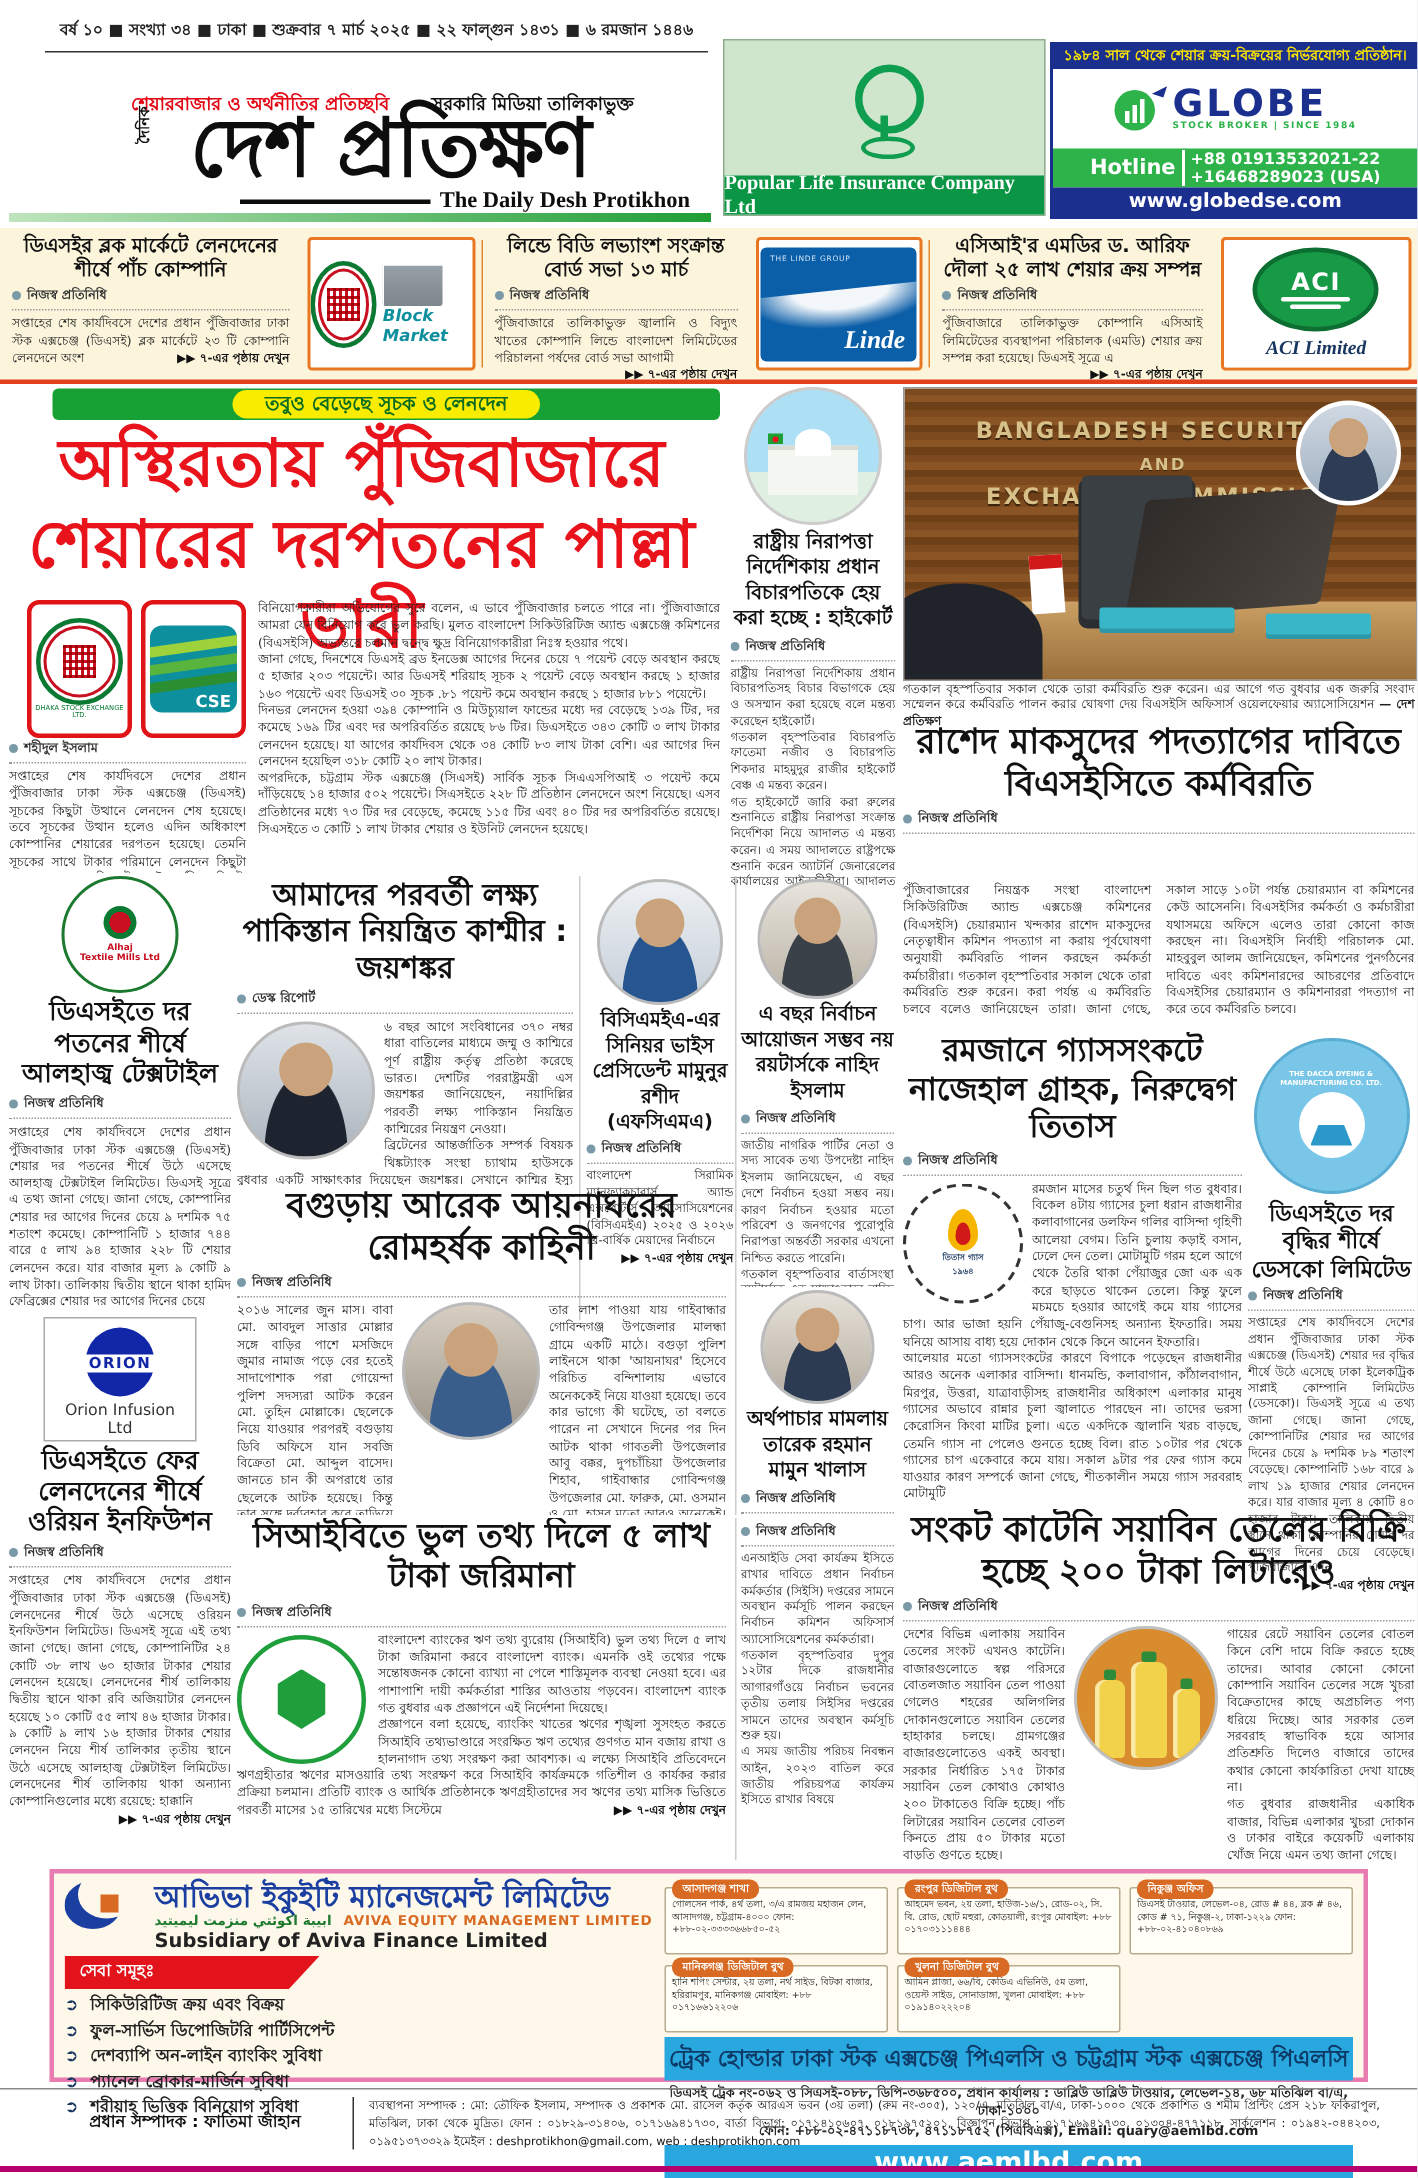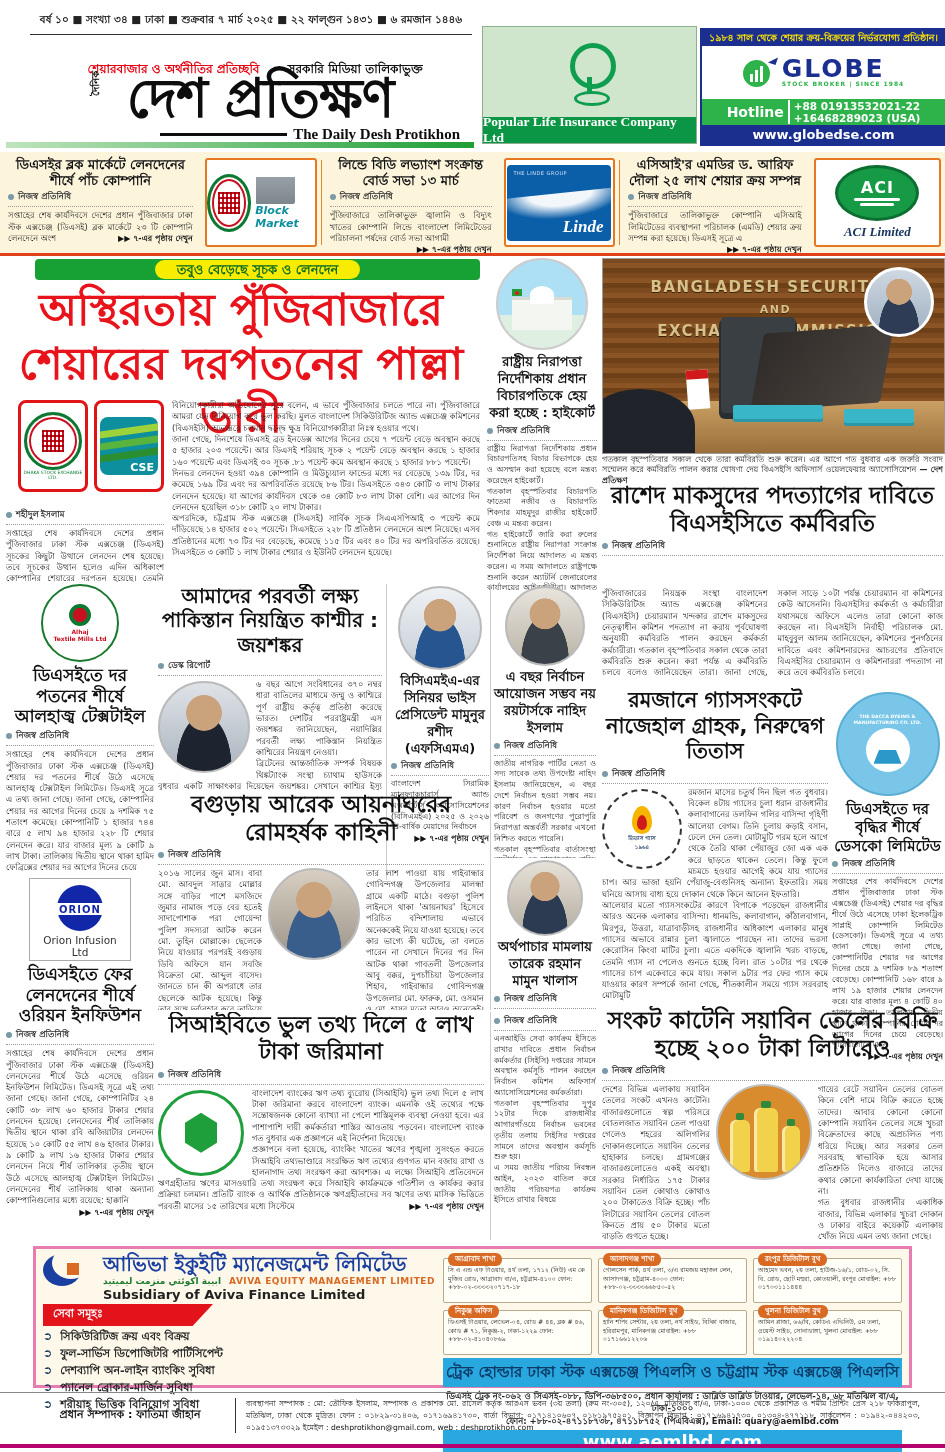--- a/index.html
+++ b/index.html
@@ -74,21 +74,21 @@
   .lead-left{width:158px;flex:0 0 auto;}
   .logo-pair{display:flex;gap:6px;padding-left:12px;}
   .logo-frame{width:74px;height:86px;border:3px solid #e01317;border-radius:8px;background:#fff;display:flex;align-items:center;justify-content:center;}
   .cse-tile{width:58px;height:58px;border-radius:8px;background:#0e8f9e;position:relative;overflow:hidden;}
   .cse-tile .s1,.cse-tile .s2,.cse-tile .s3{position:absolute;left:-8px;width:80px;height:7px;border-radius:4px;transform:rotate(-8deg);}
   .cse-tile .s1{top:10px;background:#9ed23a;}
   .cse-tile .s2{top:22px;background:#58b43c;}
   .cse-tile .s3{top:34px;background:#2b8f31;}
   .cse-tile .cw{position:absolute;right:4px;bottom:1px;color:#fff;font-weight:800;font-size:11px;}
   .dse-ring-txt{font-size:4.5px;color:#0a7a33;text-align:center;line-height:1.1;margin-top:1px;}
-  .lead-byline{margin-top:16px;font-family:Liberation Serif, serif;}
+  .lead-byline{margin-top:0;}
   .lead-right{flex:1;overflow:hidden;}
   
   .col-h-sm{font-size:13px;font-weight:800;text-align:center;line-height:1.3;}
   .portrait{border-radius:50%;background:
      radial-gradient(circle at 50% 34%, var(--skin,#caa27b) 0 24%, rgba(0,0,0,0) 25%),
      radial-gradient(ellipse at 50% 98%, var(--suit,#33435c) 0 44%, rgba(0,0,0,0) 45%),
      var(--bg,linear-gradient(#e8edf2,#c2ccd6));
      border:2px solid #bbb;}
   
   .hc-col{left:487px;top:258px;width:110px;height:332px;overflow:hidden;}
@@ -590,24 +590,20 @@
           </li>
         <li>
             <span class="bl">➲</span>
             <span>শরীয়াহ্ ভিত্তিক বিনিয়োগ সুবিধা</span>
           </li>
       </ul>
     </div>
     <div class="av-right">
       <div class="branches">
         <div class="branch">
-            <span class="bn">আগ্রাবাদ শাখা</span>
-            <div class="bd">সি এ এন্ড এফ টাওয়ার, ৪র্থ তলা, ১৭১২ (নিউ) এম কে মুজিব রোড, আগ্রাবাদ বা/এ, চট্টগ্রাম-৪১০০ ফোন: +৮৮-০২-৩৩৩৩২০৭১৭-১৮</div>
-          </div>
-        <div class="branch">
             <span class="bn">আসাদগঞ্জ শাখা</span>
             <div class="bd">গোলসেন পার্ক, ৪র্থ তলা, ৩/এ রামজয় মহাজন লেন, আসাদগঞ্জ, চট্টগ্রাম-৪০০০ ফোন: +৮৮-০২-৩৩৩৩৬৬৮৫০-৫২</div>
           </div>
         <div class="branch">
             <span class="bn">রংপুর ডিজিটাল বুথ</span>
             <div class="bd">আহমেদ ভবন, ২য় তলা, হাউজ-১৬/১, রোড-০২, সি. বি. রোড, ছোট মহুরা, কোতয়ালী, রংপুর মোবাইল: +৮৮ ০১৭০৩১১১৪৪৪</div>
           </div>
         <div class="branch">
             <span class="bn">নিকুঞ্জ অফিস</span>
             <div class="bd">ডিএসই টাওয়ার, লেভেল-০৪, রোড # ৪৪, ব্লক # ৪৬, কোড # ৭১, নিকুঞ্জ-২, ঢাকা-১২২৯ ফোন: +৮৮-০২-৪১০৪০৮৬৯</div>

